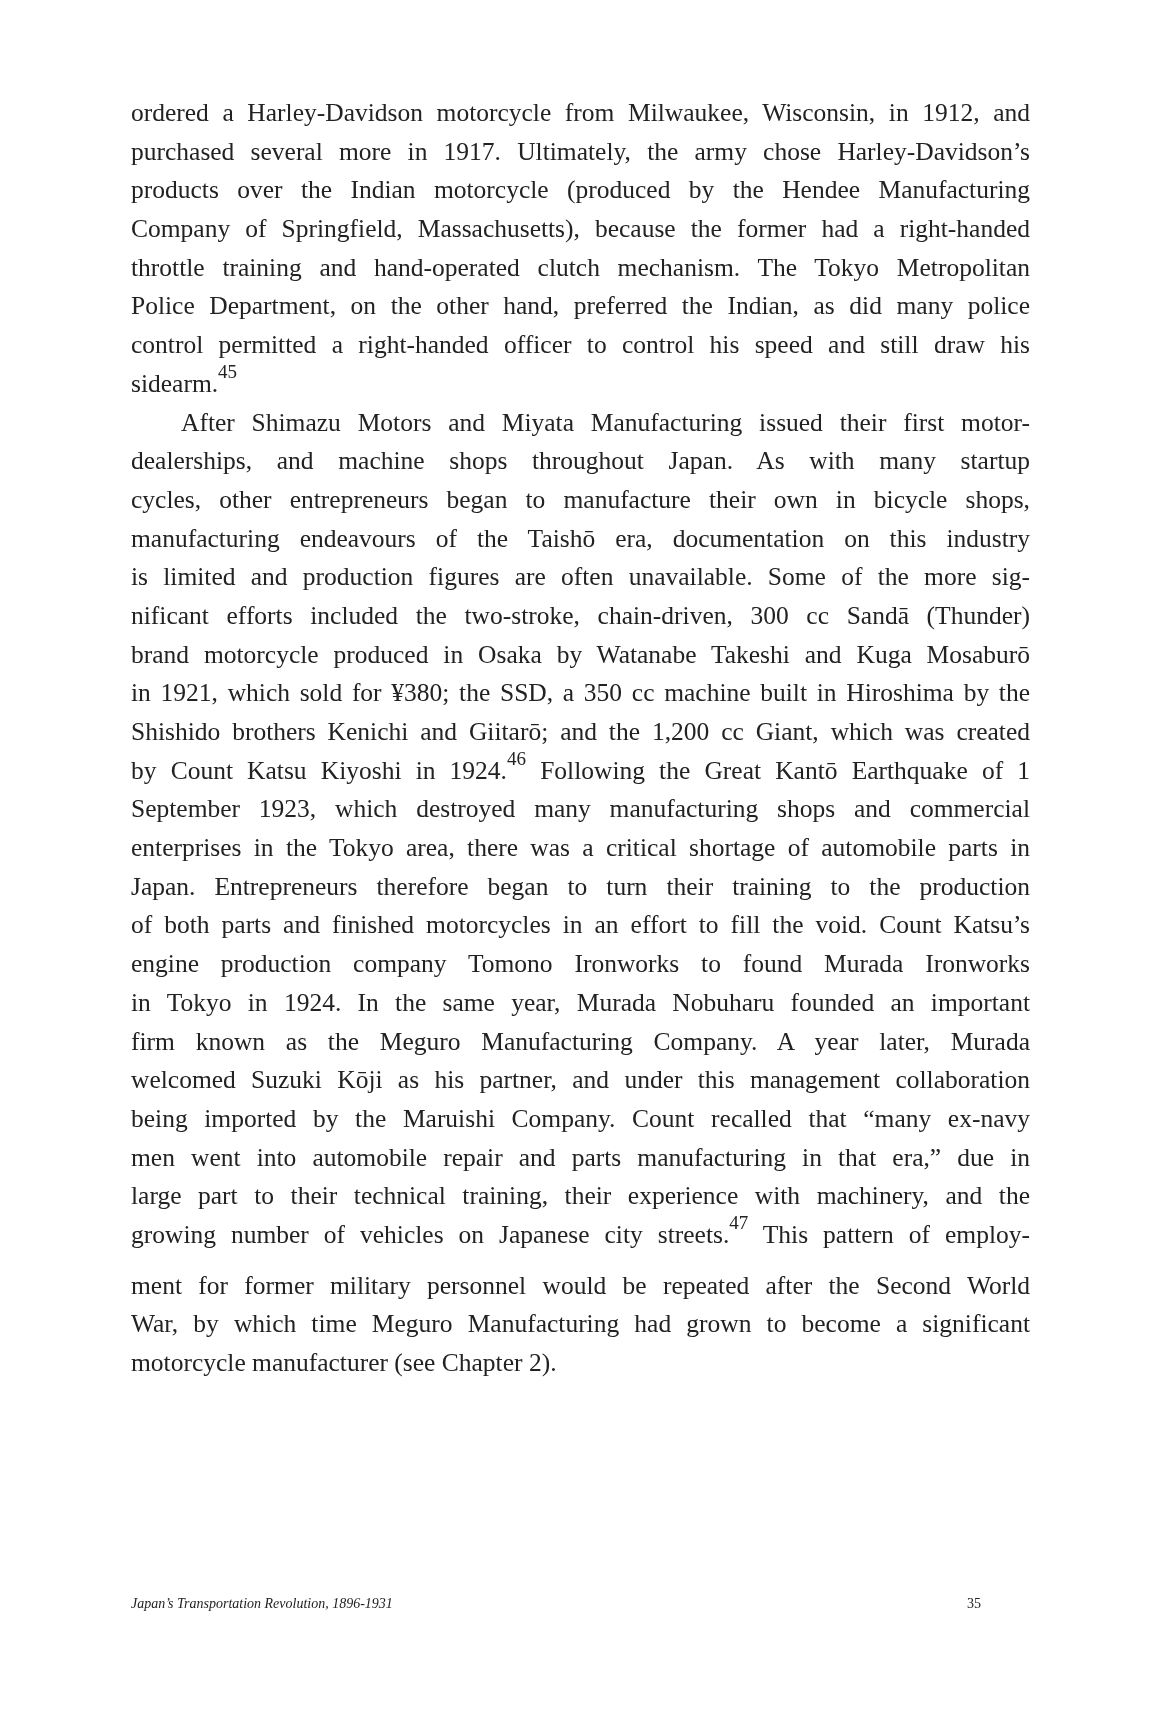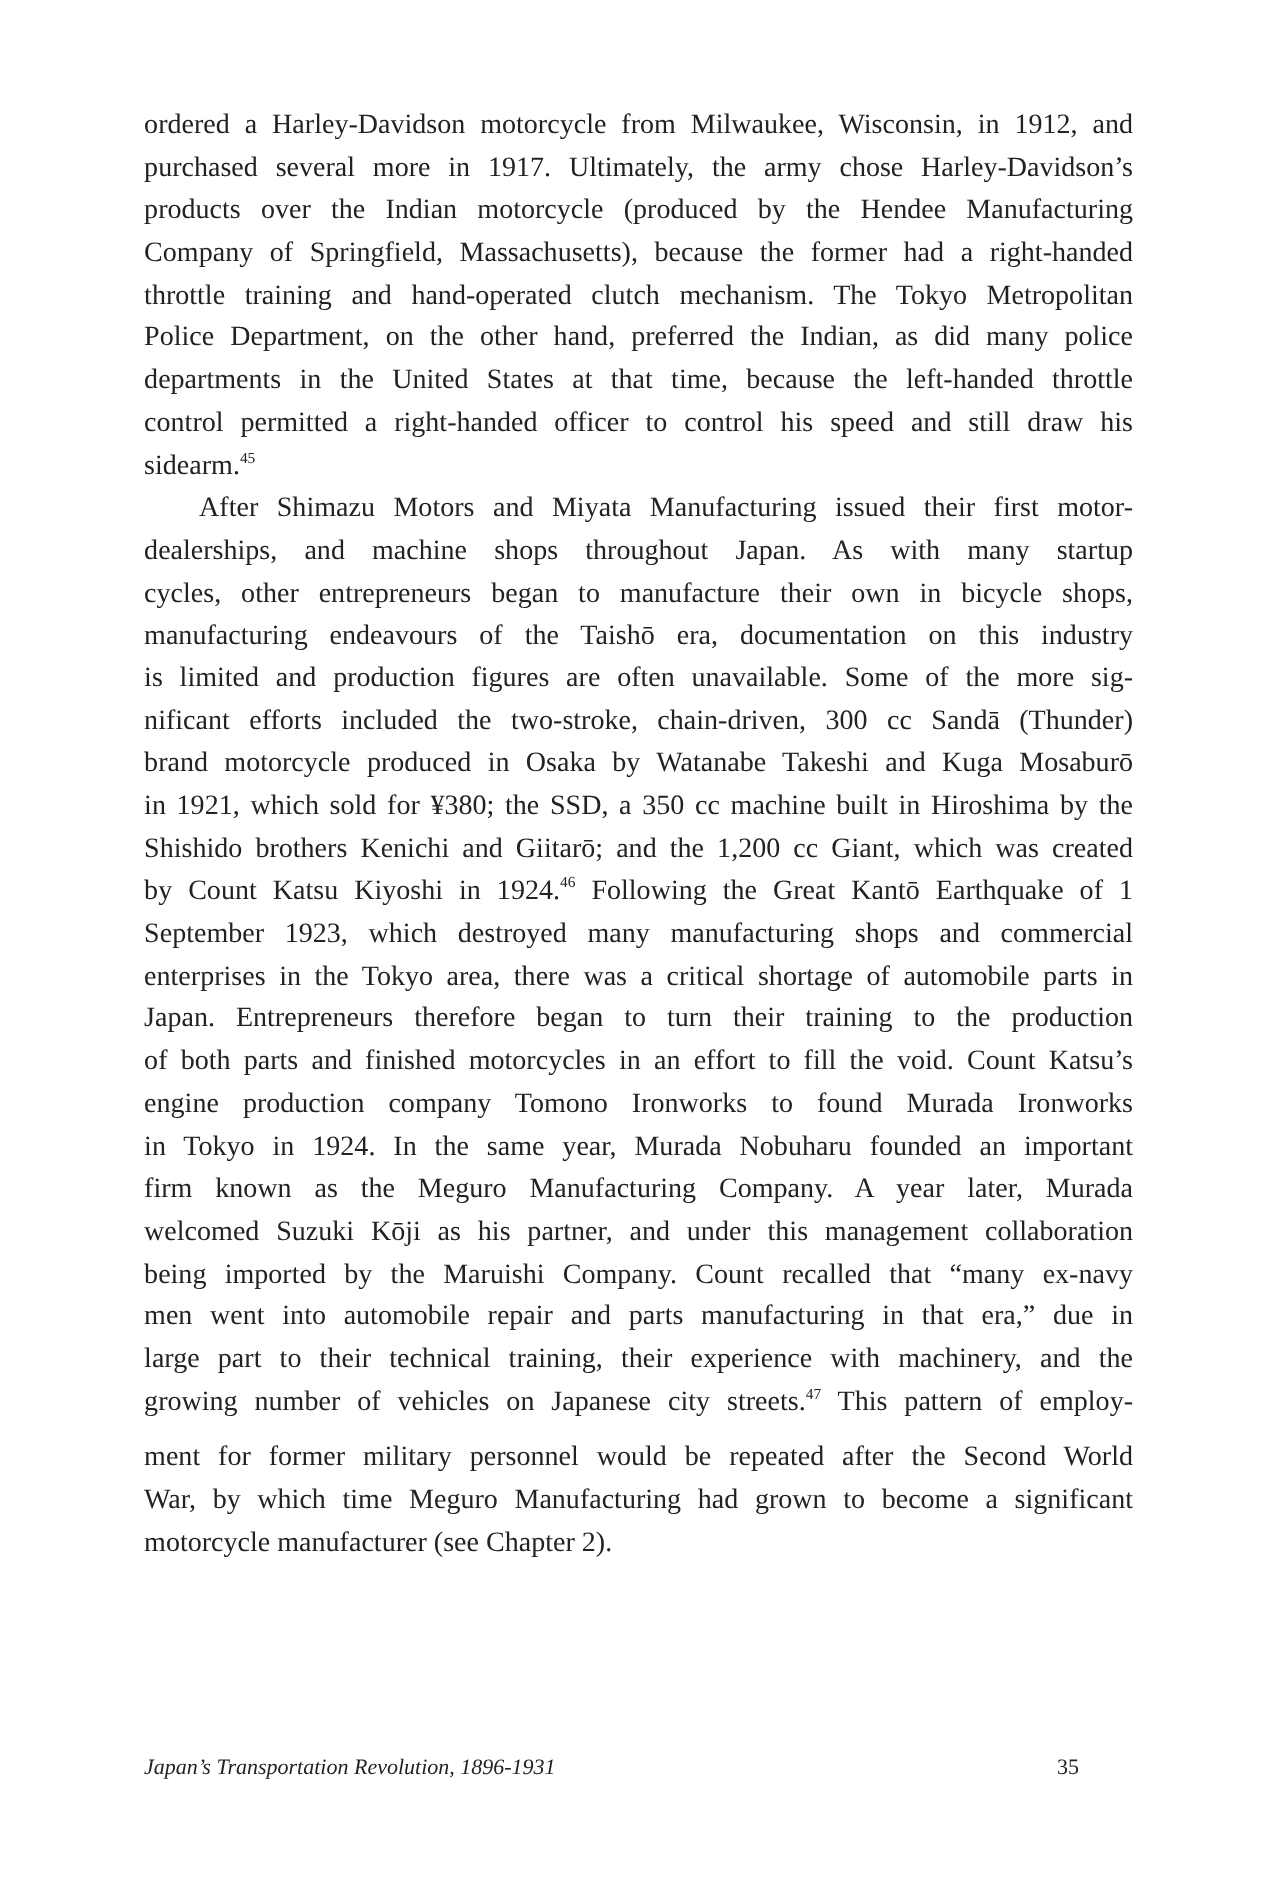--- a/index.html
+++ b/index.html
@@ -39,31 +39,31 @@
       height: 38.7px;
       overflow: visible;
     }
     .line.last {
       text-align-last: left;
     }
     .line.indent {
       padding-left: 50px;
     }
     sup.fn {
-      font-size: 14px;
+      font-size: 19px;
       vertical-align: 0.75em;
       line-height: 0;
     }
     .footer {
       position: absolute;
       left: 131px;
       top: 1596px;
       width: 850px;
       height: 30px;
-      font-size: 20px;
+      font-size: 14px;
     }
     .running-title {
       position: absolute;
       left: 0;
       top: 0;
       font-style: italic;
       white-space: nowrap;
     }
     .page-number {
       position: absolute;
@@ -77,21 +77,20 @@
 
 <div class="page">
   <div class="body-text" id="body-text">
       <div class="paragraph">
         <span class="line" style="word-spacing: 0px;"><span>ordered a Harley-Davidson motorcycle from Milwaukee, Wisconsin, in 1912, and</span></span>
         <span class="line" style="word-spacing: 0px;"><span>purchased several more in 1917. Ultimately, the army chose Harley-Davidson’s</span></span>
         <span class="line" style="word-spacing: 0px;"><span>products over the Indian motorcycle (produced by the Hendee Manufacturing</span></span>
         <span class="line" style="word-spacing: 0px;"><span>Company of Springfield, Massachusetts), because the former had a right-handed</span></span>
         <span class="line" style="word-spacing: 0px;"><span>throttle training and hand-operated clutch mechanism. The Tokyo Metropolitan</span></span>
         <span class="line" style="word-spacing: 0px;"><span>Police Department, on the other hand, preferred the Indian, as did many police</span></span>
-        <span class="line" style="word-spacing: 0px;"><span>departments in the United States at that time, because the left-handed throttle</span></span>
         <span class="line" style="word-spacing: 0px;"><span>control permitted a right-handed officer to control his speed and still draw his</span></span>
         <span class="line last"><span>sidearm.</span><sup class="fn">45</sup></span>
       </div>
       <div class="paragraph">
         <span class="line indent" style="word-spacing: 0px;"><span>After Shimazu Motors and Miyata Manufacturing issued their first motor-</span></span>
         <span class="line" style="word-spacing: 0px;"><span>dealerships, and machine shops throughout Japan. As with many startup</span></span>
         <span class="line" style="word-spacing: 0px;"><span>cycles, other entrepreneurs began to manufacture their own in bicycle shops,</span></span>
         <span class="line" style="word-spacing: 0px;"><span>manufacturing endeavours of the Taishō era, documentation on this industry</span></span>
         <span class="line" style="word-spacing: 0px;"><span>is limited and production figures are often unavailable. Some of the more sig-</span></span>
         <span class="line" style="word-spacing: 0px;"><span>nificant efforts included the two-stroke, chain-driven, 300 cc Sandā (Thunder)</span></span>

